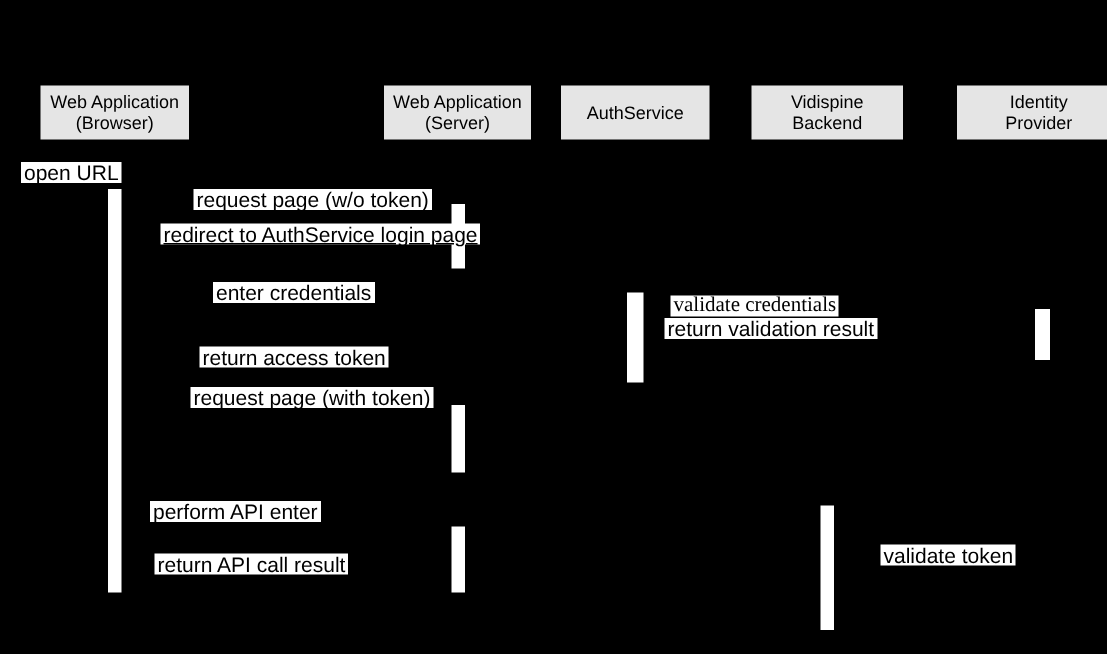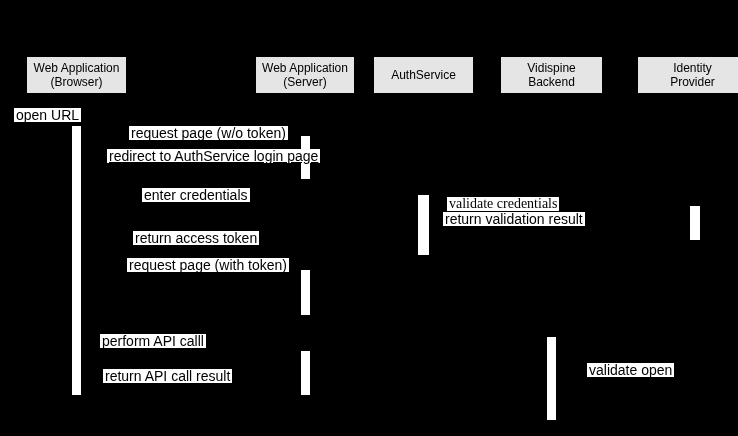--- a/index.html
+++ b/index.html
@@ -82,17 +82,17 @@
   <div class="act" style="left:547px; top:337px; width:9px;  height:83px;"></div>
 
   <div class="msg" style="left:14px;  top:108px;">open URL</div>
   <div class="msg" style="left:129px; top:126px;">request page (w/o token)</div>
   <div class="msg" style="left:107px; top:149px;text-decoration:underline;">redirect to AuthService login page</div>
   <div class="msg" style="left:142px; top:188px;">enter credentials</div>
   <div class="msg" style="left:447px; top:197px;font-family:Liberation Serif, serif;">validate credentials</div>
   <div class="msg" style="left:443px; top:212px;">return validation result</div>
   <div class="msg" style="left:133px; top:231px;">return access token</div>
   <div class="msg" style="left:127px; top:258px;">request page (with token)</div>
-  <div class="msg" style="left:100px; top:334px;">perform API calll</div>
+  <div class="msg" style="left:100px; top:334px;">perform API enter</div>
   <div class="msg" style="left:103px; top:369px;">return API call result</div>
-  <div class="msg" style="left:587px; top:363px;">validate open</div>
+  <div class="msg" style="left:587px; top:363px;">validate token</div>
 
 </div>
 
 </body></html>

